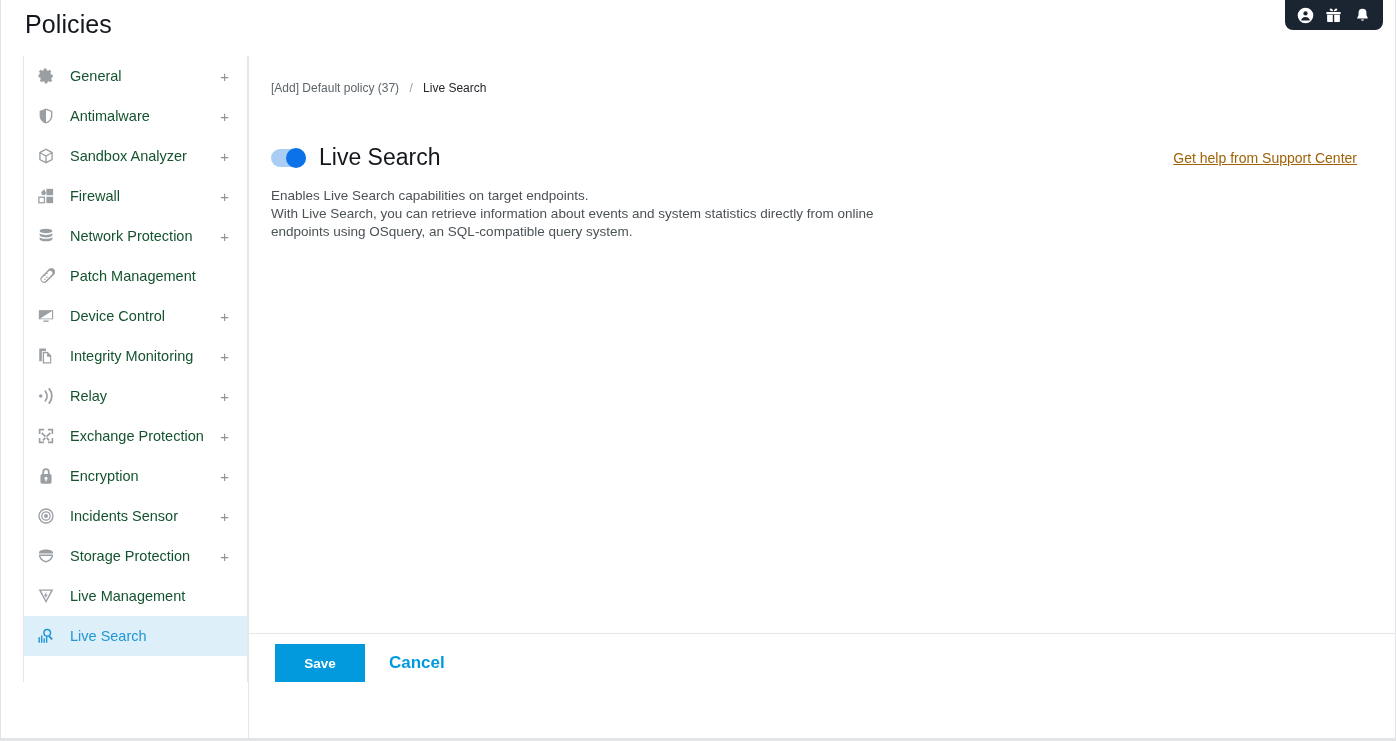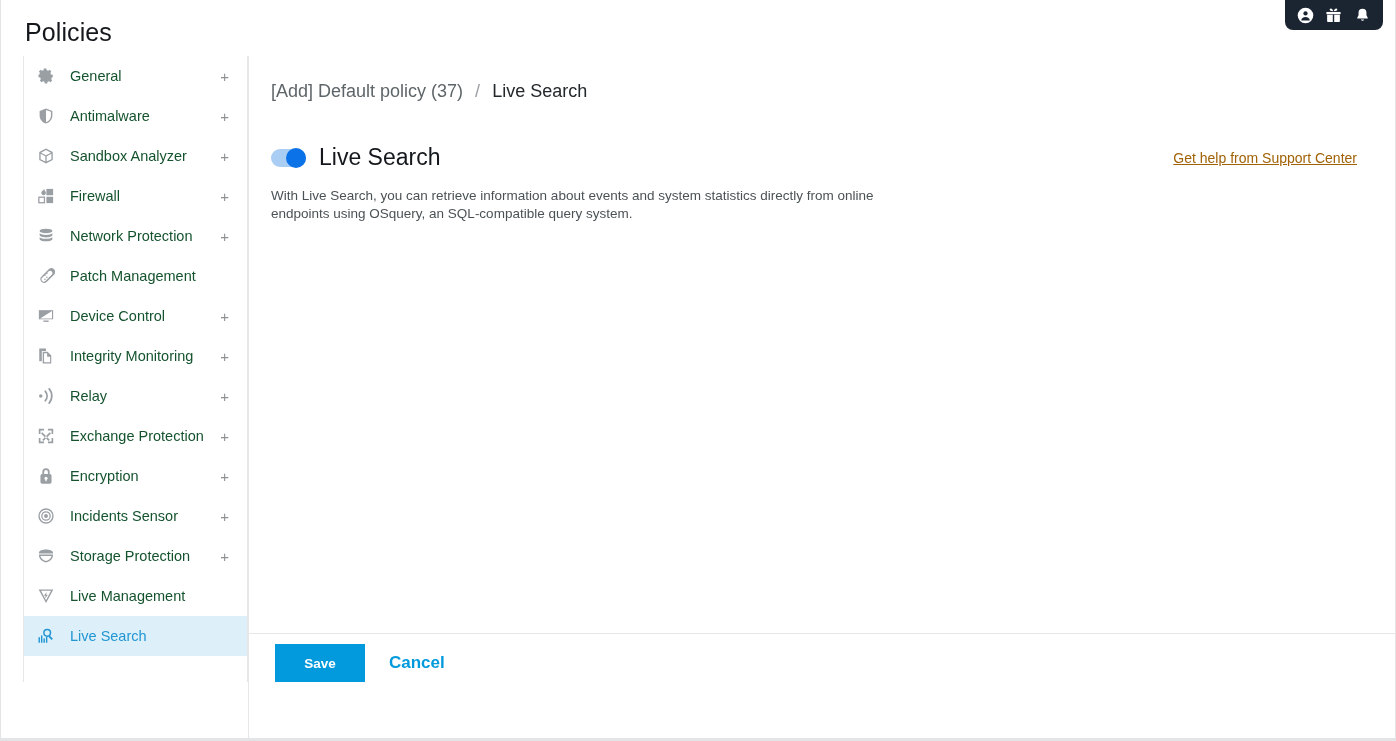--- a/index.html
+++ b/index.html
@@ -30,21 +30,21 @@
     align-items: center;
     justify-content: space-around;
     padding: 0 6px;
   }
   .icon-bar .ic { width: 17px; height: 17px; display: block; cursor: pointer; }
   .icon-bar .ic svg { display: block; width: 100%; height: 100%; fill: #ffffff; }
 
   
   .page-title {
     position: absolute;
-    left: 24px; top: 18px;
+    left: 24px; top: 10px;
     font-size: 25px;
     color: #14181c;
     letter-spacing: .1px;
   }
 
   
   .sidebar {
     position: absolute;
     left: 22px; top: 56px;
     width: 225px; height: 626px;
@@ -85,21 +85,21 @@
 
   
   .main {
     position: absolute;
     left: 247px; top: 56px; right: 0; bottom: 0;
     border-left: 1px solid #e5e7e9;
   }
   .breadcrumb {
     position: absolute;
     left: 22px; top: 25px;
-    font-size: 18px;
+    font-size: 12px;
     white-space: nowrap;
   }
   .breadcrumb .crumb-1 { color: #5e6569; cursor: pointer; }
   .breadcrumb .crumb-sep { color: #9a9fa4; margin: 0 7px; }
   .breadcrumb .crumb-2 { color: #23282c; }
 
   .section-head {
     position: absolute;
     left: 22px; top: 88px;
     display: flex;
@@ -406,20 +406,21 @@
     <div class="section-head">
       <span class="toggle">
         <span class="knob"></span>
       </span>
       <span class="section-title">Live Search</span>
     </div>
 
     <a class="help-link" href="#">Get help from Support Center</a>
 
     <div class="desc">
+      <p>Enables Live Search capabilities on target endpoints.</p>
       <p>With Live Search, you can retrieve information about events and system statistics directly from online endpoints using OSquery, an SQL-compatible query system.</p>
     </div>
 
     <div class="footer">
       <button class="btn-save">Save</button>
       <button class="btn-cancel">Cancel</button>
     </div>
 
   </div>
 </div>

